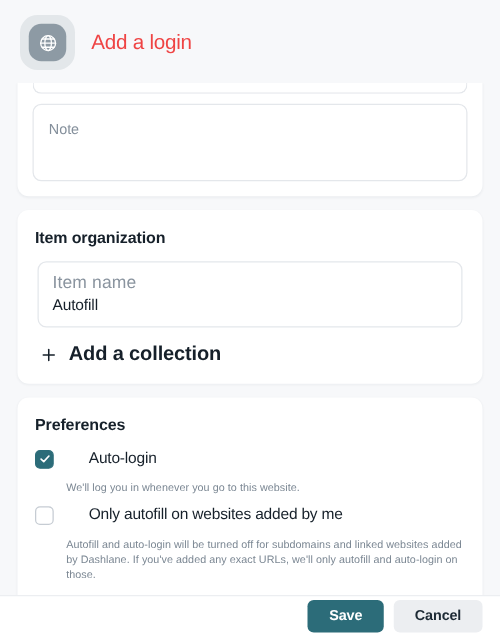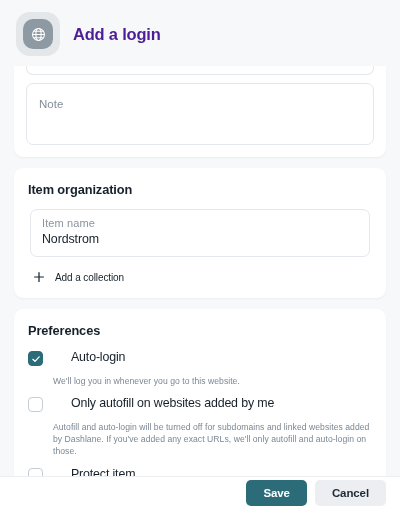--- a/index.html
+++ b/index.html
@@ -55,23 +55,23 @@
     background: #8d9aa4;
     display: flex;
     align-items: center;
     justify-content: center;
   }
 
   .app-icon-inner svg { display: block; }
 
   .page-title {
     font-size: 16.5px;
-    font-weight: 700;
+    font-weight: 400;
     letter-spacing: -0.2px;
-    color: #4c1d95;
+    color: #ef4444;
   }
 
   
   .scroll-area {
     flex: 1 1 auto;
     overflow: hidden;
     padding: 0 14px;
     position: relative;
   }
 
@@ -129,21 +129,21 @@
 
   .labeled-input {
     border: 1px solid #e4e7eb;
     border-radius: 7px;
     padding: 6px 11px 7px 11px;
     background: #fff;
     margin: 0 2px;
   }
 
   .input-label {
-    font-size: 11px;
+    font-size: 14px;
     color: #8a949f;
     letter-spacing: 0.1px;
     line-height: 1.4;
   }
 
   .input-value {
     font-size: 12.4px;
     color: #16202a;
     line-height: 1.45;
     letter-spacing: -0.1px;
@@ -158,22 +158,22 @@
     width: fit-content;
   }
 
   .plus-icon {
     width: 14px;
     height: 14px;
     display: block;
   }
 
   .add-collection-label {
-    font-size: 10px;
-    font-weight: 400;
+    font-size: 16px;
+    font-weight: 700;
     color: #16202a;
     letter-spacing: -0.1px;
   }
 
   
   .pref-row {
     display: flex;
     align-items: flex-start;
     gap: 10px;
   }
@@ -282,21 +282,21 @@
       <div class="field-shell note-field">
         <span class="note-placeholder">Note</span>
       </div>
     </div>
 
     <div class="card card-pad">
       <div class="section-title">Item organization</div>
 
       <div class="labeled-input">
         <div class="input-label">Item name</div>
-        <div class="input-value">Nordstrom</div>
+        <div class="input-value">Autofill</div>
       </div>
 
       <div class="add-collection">
         <span>
           <svg class="plus-icon" viewBox="0 0 24 24" fill="none" stroke="#16202a" stroke-width="2.1" stroke-linecap="round">
             <line x1="12" y1="4.5" x2="12" y2="19.5"></line>
             <line x1="4.5" y1="12" x2="19.5" y2="12"></line>
           </svg>
         </span>
         <span class="add-collection-label">Add a collection</span>

